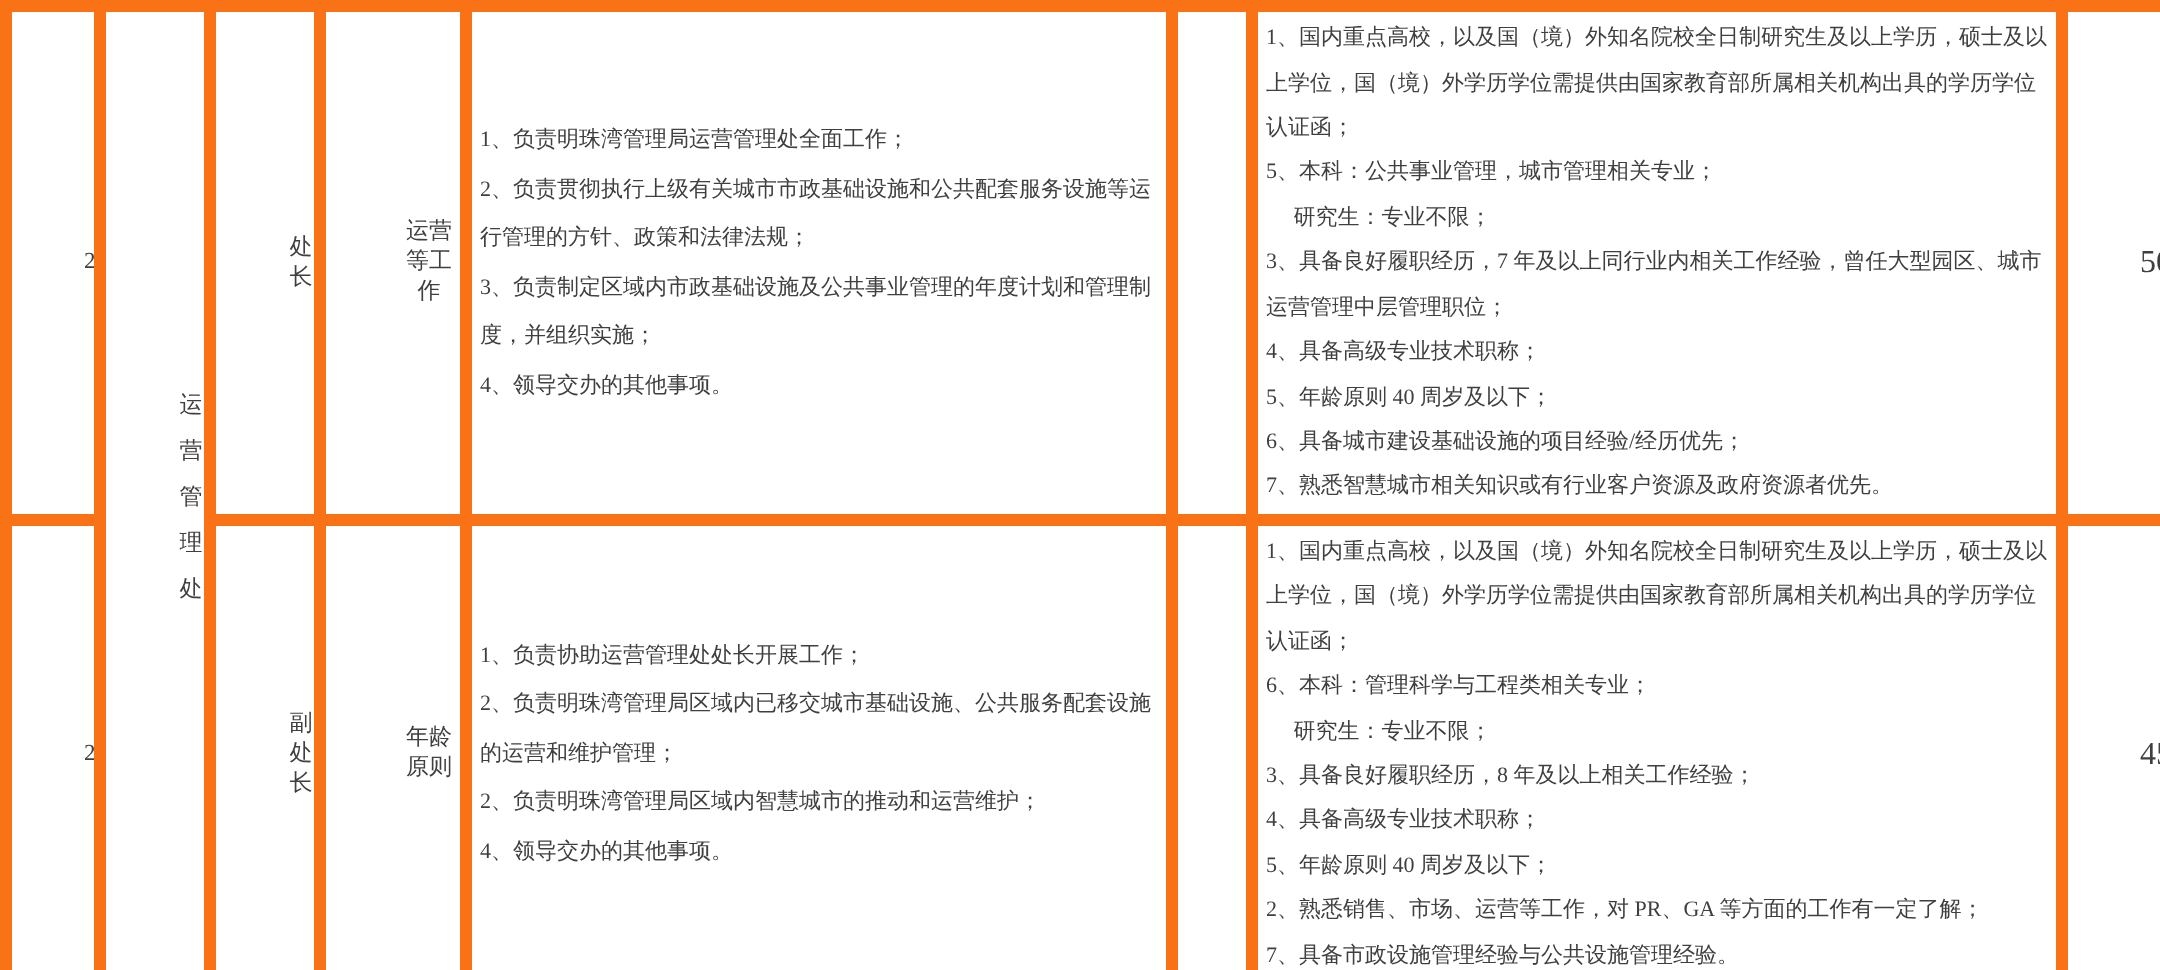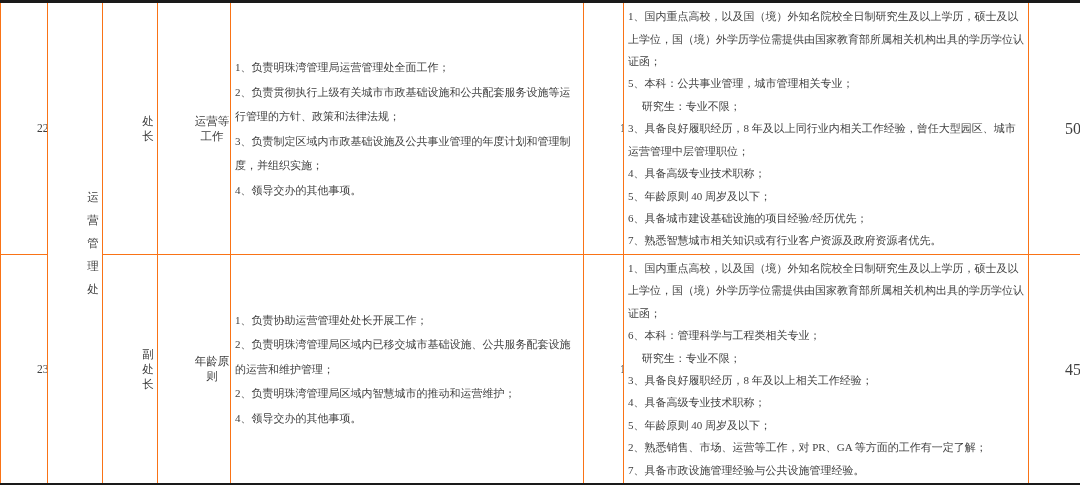--- a/index.html
+++ b/index.html
@@ -18,21 +18,21 @@
     border-collapse: collapse;
     table-layout: fixed;
     width: 1080px;
     font-family: "Liberation Serif", "DejaVu Serif", serif;
     color: #3f3f3f;
     border-top: 3px solid #1a1a1a;
     border-bottom: 4px solid #1a1a1a;
     border-left: 1px solid #999999;
   }
   td {
-    border: 1px solid #f97316;
+    border: 6px solid #f97316;
     vertical-align: middle;
     overflow: hidden;
     padding: 0;
   }
   td:last-child {
     border-right: 0; 
   }
   tr.row-first  td { height: 249px; }
   tr.row-second td { height: 226px; }
 
@@ -101,21 +101,21 @@
             <div>1、负责明珠湾管理局运营管理处全面工作；</div>
             <div>2、负责贯彻执行上级有关城市市政基础设施和公共配套服务设施等运行管理的方针、政策和法律法规；</div>
             <div>3、负责制定区域内市政基础设施及公共事业管理的年度计划和管理制度，并组织实施；</div>
             <div>4、领导交办的其他事项。</div>
           </td>
           <td class="center-cell">1</td>
           <td class="list-cell reqs">
             <div>1、国内重点高校，以及国（境）外知名院校全日制研究生及以上学历，硕士及以上学位，国（境）外学历学位需提供由国家教育部所属相关机构出具的学历学位认证函；</div>
             <div>5、本科：公共事业管理，城市管理相关专业；</div>
             <div>　 研究生：专业不限；</div>
-            <div>3、具备良好履职经历，8 年及以上同行业内相关工作经验，曾任大型园区、城市运营管理中层管理职位；</div>
+            <div>3、具备良好履职经历，7 年及以上同行业内相关工作经验，曾任大型园区、城市运营管理中层管理职位；</div>
             <div>4、具备高级专业技术职称；</div>
             <div>5、年龄原则 40 周岁及以下；</div>
             <div>6、具备城市建设基础设施的项目经验/经历优先；</div>
             <div>7、熟悉智慧城市相关知识或有行业客户资源及政府资源者优先。</div>
           </td>
           <td class="center-cell salary-cell">50-65 万</td>
         </tr>
         <tr class="row-second">
           <td class="center-cell">23</td>
           <td class="center-cell">副处长</td>

